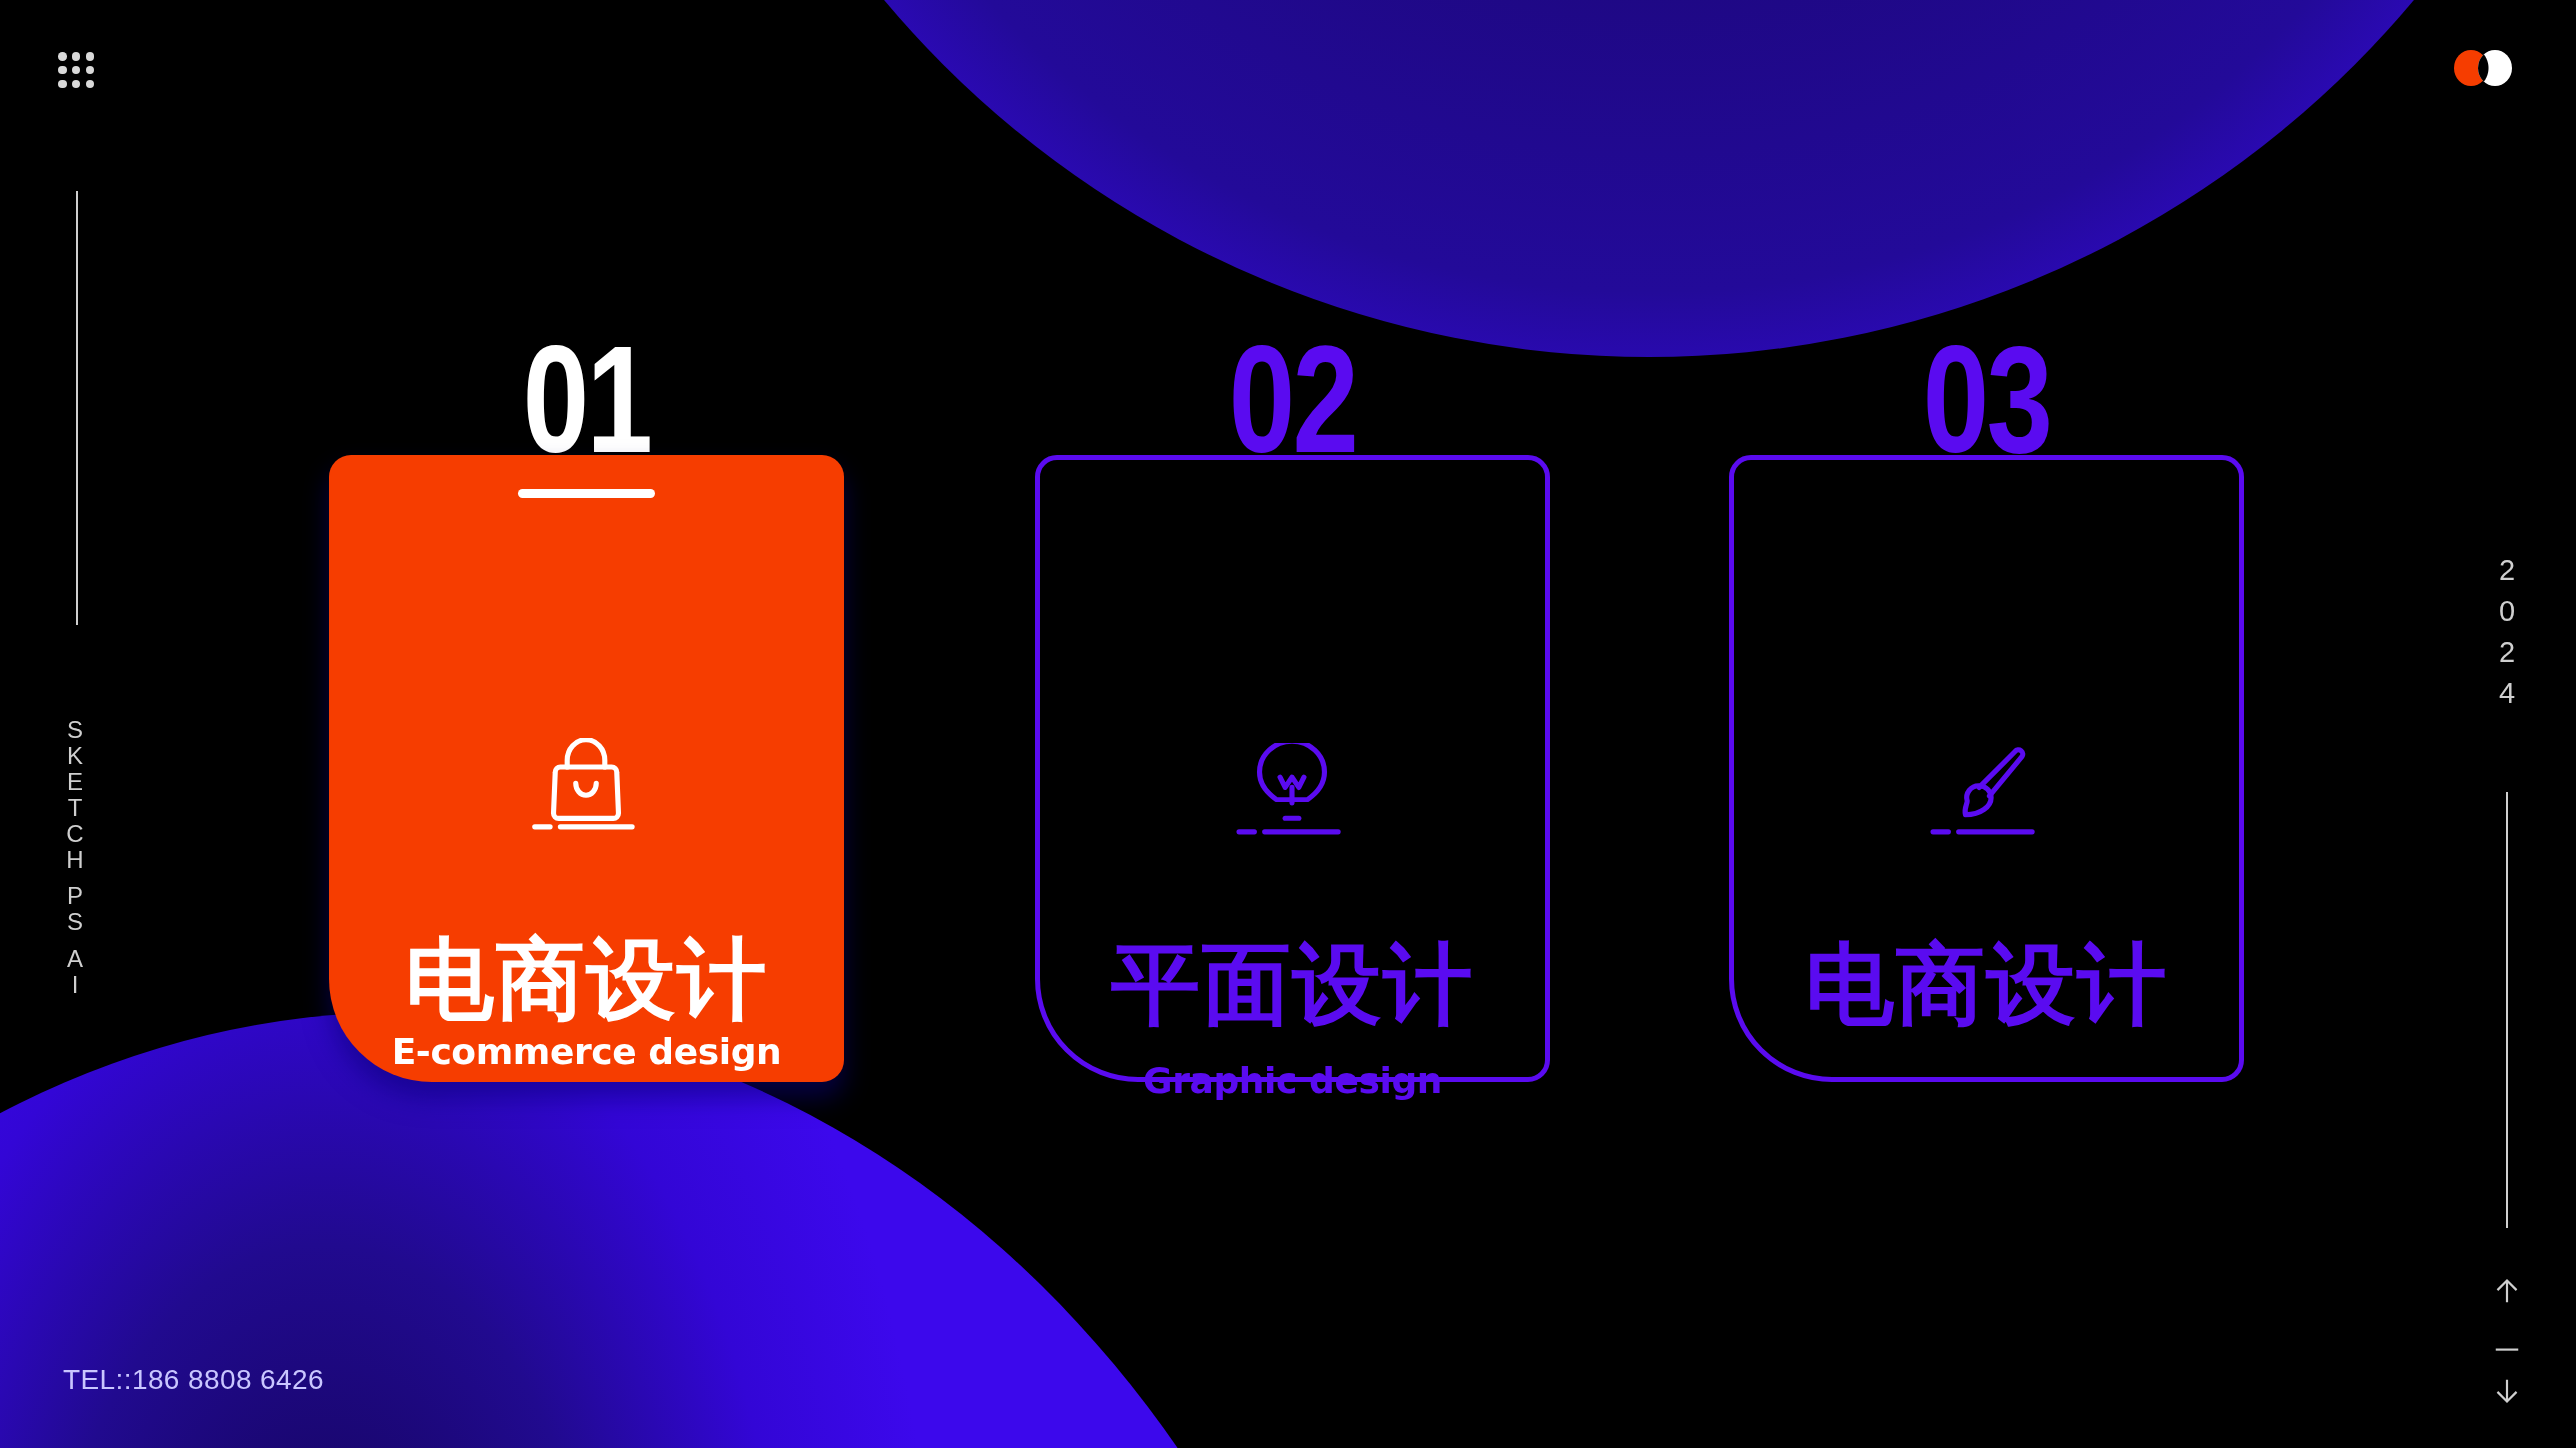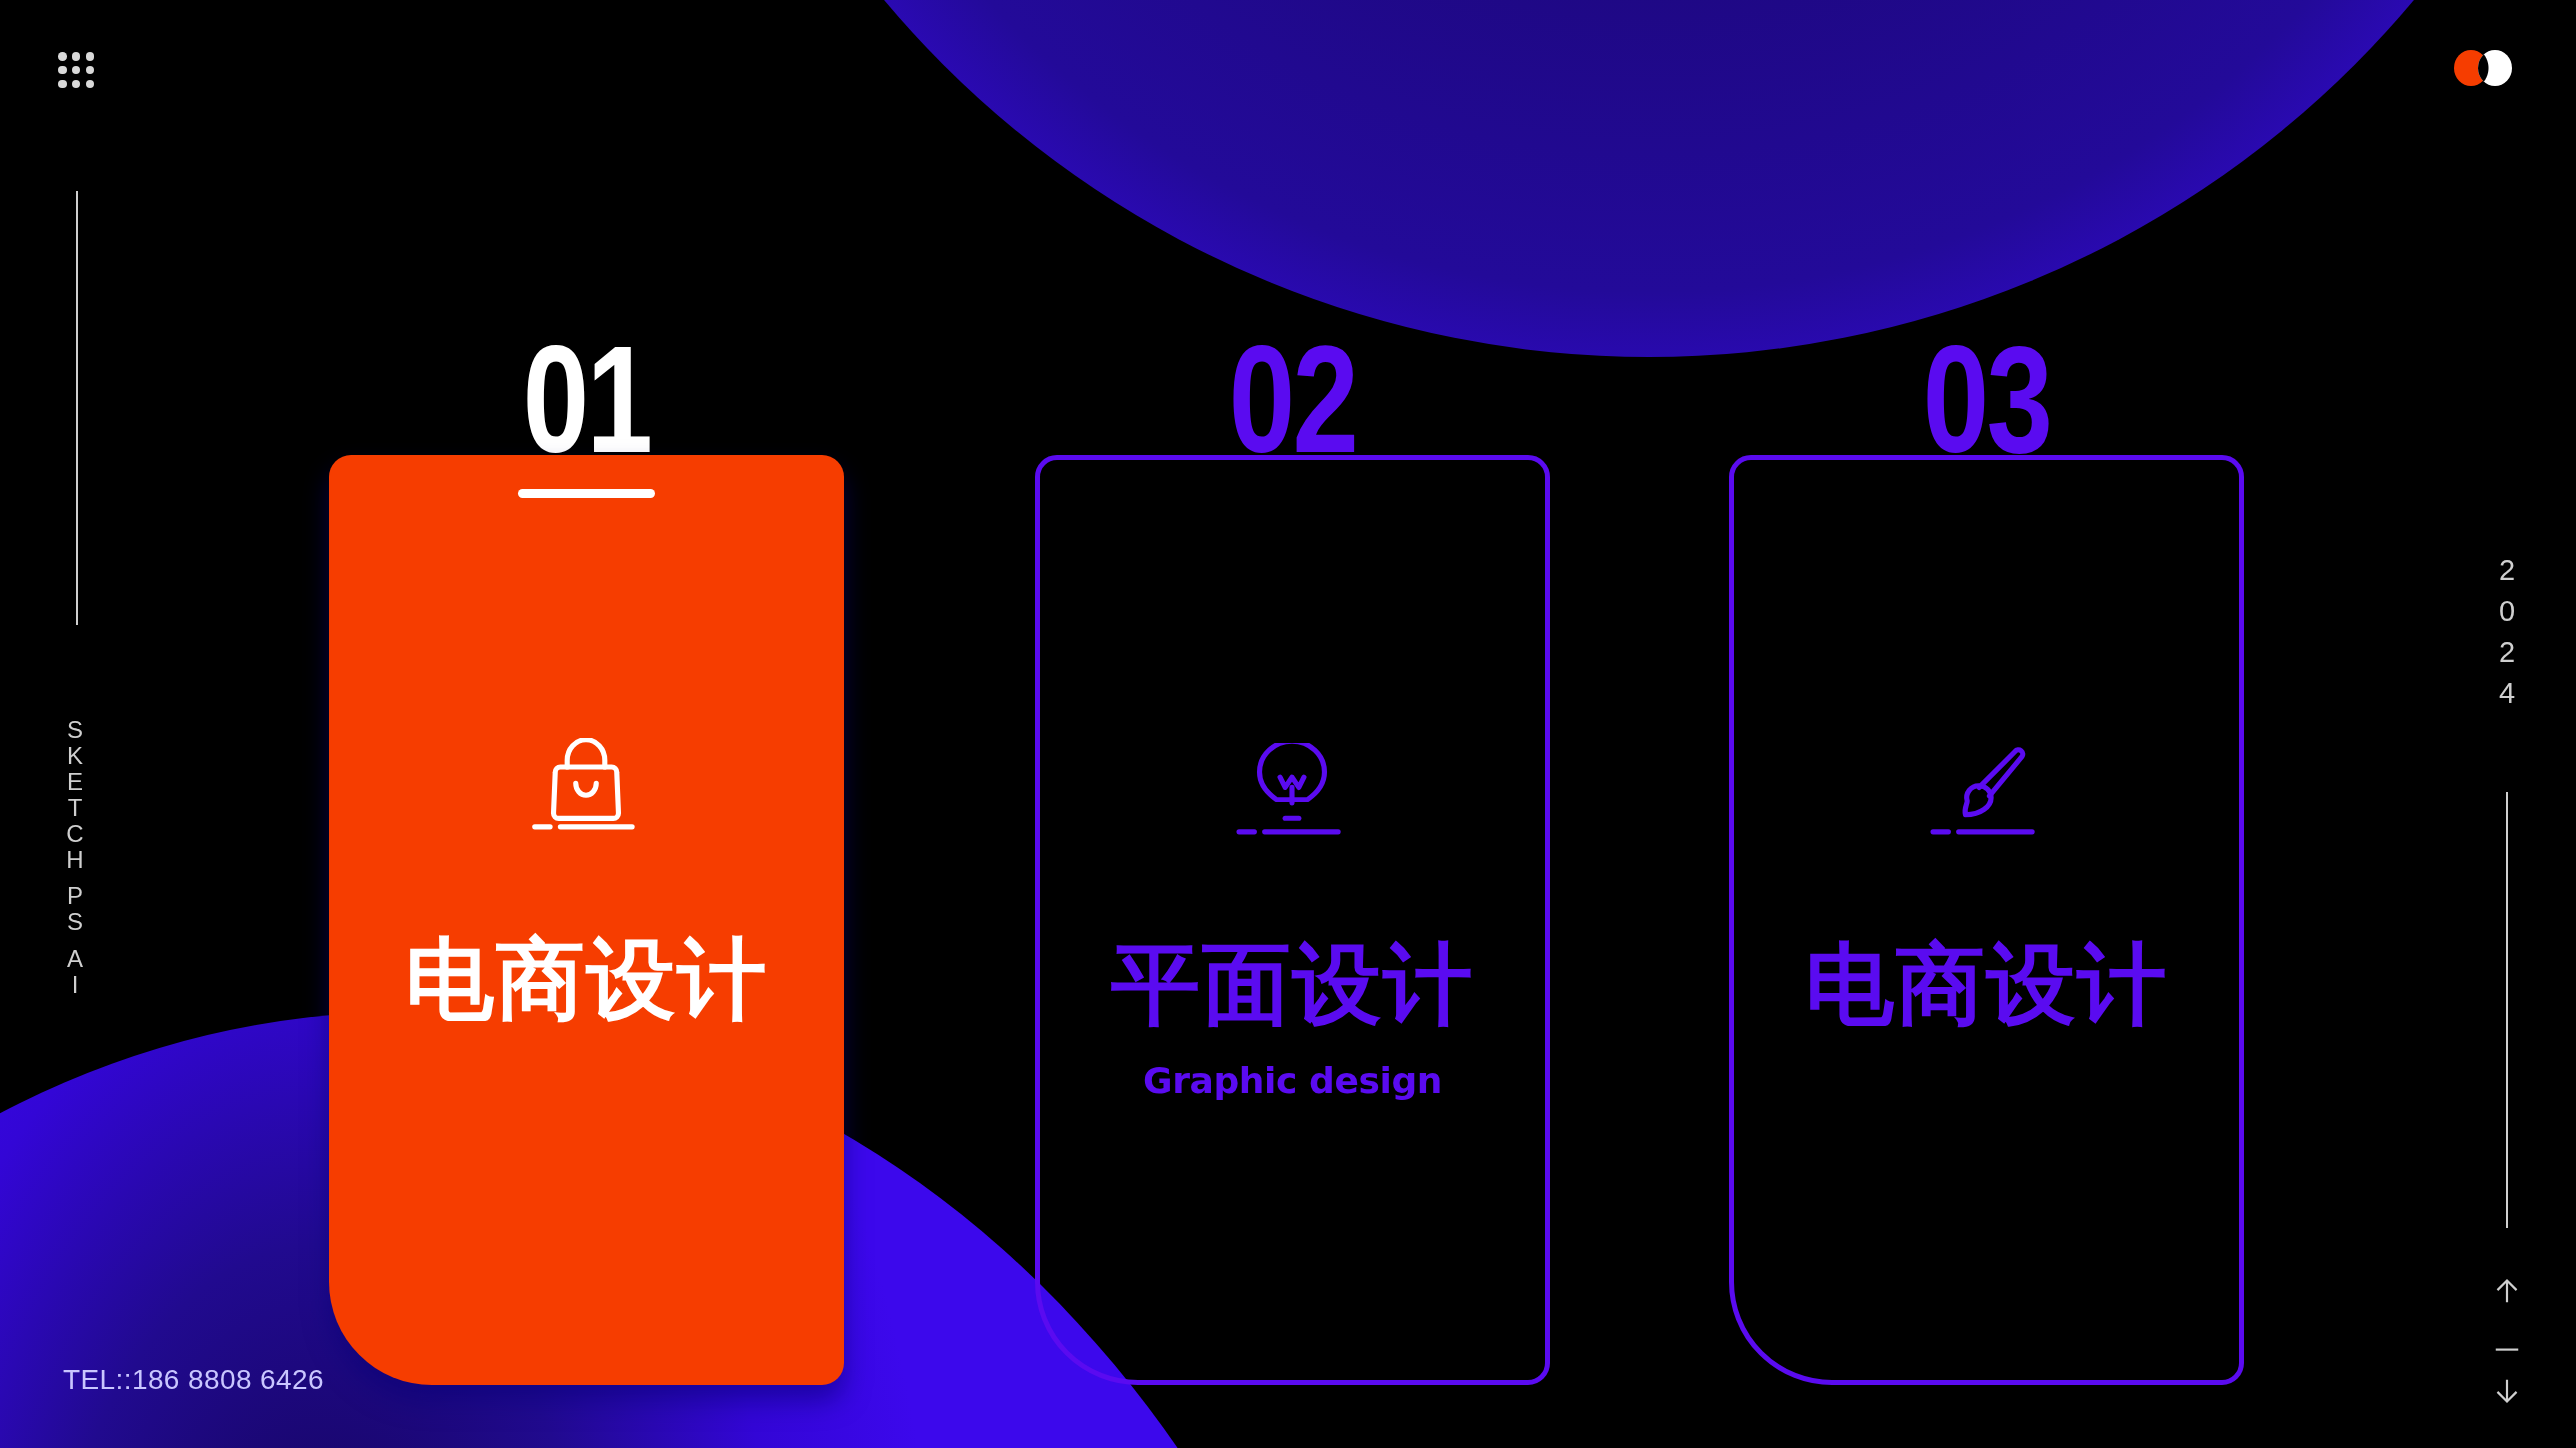--- a/index.html
+++ b/index.html
@@ -27,21 +27,21 @@
   .vtext { position: absolute; color: #cfcfcf; font-size: 24px; line-height: 26px;
     text-align: center; width: 34px; font-weight: 300; letter-spacing: 0; }
   .tel { position: absolute; left: 63px; top: 1364px; color: #c9c6ff; font-size: 28px; font-weight: 300; letter-spacing: 0.4px; }
   .year { position: absolute; left: 2490px; top: 550px; width: 34px; color: #cfcfcf; font-size: 29px;
     line-height: 41px; text-align: center; font-weight: 300; }
   .nav { position: absolute; left: 2490px; width: 34px; text-align: center; color: #cfcfcf; cursor: pointer; }
   .card-wrap { position: absolute; top: 326px; width: 515px; height: 859px; }
   .num { position: absolute; left: 0; right: 0; top: 0; text-align: center; font-weight: 700;
     font-size: 153px; line-height: 146px; letter-spacing: -3.4px;
     font-family: "Liberation Sans", sans-serif; transform: scaleX(0.78); transform-origin: center; }
-  .card { position: absolute; left: 0; top: 129px; width: 515px; height: 930px; box-sizing: border-box;
+  .card { position: absolute; left: 0; top: 129px; width: 515px; height: 627px; box-sizing: border-box;
     border-radius: 22px 22px 22px 103px; }
   .card.active { background: #f63d00; box-shadow: 0 15.5px 26px rgba(10,0,120,0.55); }
   .card.outline { border: 5.2px solid #5a0bf0; background: transparent; padding-left: 32px; }
   .divider { position: absolute; left: 189px; top: 34px; width: 137px; height: 8.6px; border-radius: 5.2px; background: #fff; }
   .icon { position: absolute; left: 197px; top: 283px; width: 120px; height: 94px; }
   .title-cn { position: absolute; left: 0; right: 0; top: 477px; text-align: center; font-size: 89px;
     font-weight: 700; line-height: 94px; font-family: "DejaVu Sans", sans-serif; letter-spacing: 1.7px; }
   .title-en { position: absolute; left: 0; right: 0; top: 575px; text-align: center; font-size: 36px;
     font-weight: 700; line-height: 43px; font-family: "DejaVu Sans", sans-serif; letter-spacing: -0.4px; }
 </style>
@@ -119,20 +119,21 @@
     <div class="divider"></div>
     <svg class="icon" viewBox="0 0 140 110">
       <g fill="none" stroke="#fff" stroke-width="6" stroke-linecap="round" stroke-linejoin="round">
         <path d="M48 34 V26 a22 24 0 0 1 44 0 V34"></path>
         <path d="M40 34 H100 a6 6 0 0 1 6 6 L108 88 a6 6 0 0 1 -6 6 H38 a6 6 0 0 1 -6 -6 L34 40 a6 6 0 0 1 6 -6 Z"></path>
         <path d="M58 53 a12 14 0 0 0 24 0"></path>
         <path d="M10 104 H28 M40 104 H124"></path>
       </g>
     </svg>
     <div class="title-cn" style="color:#fff;">电商设计</div>
+    <div class="title-en" style="color:#fff;">E-commerce design</div>
   </div>
 </div>
 
 <div class="card-wrap" style="left:1035px;">
   <div class="num" style="color:#5a0bf0;">02</div>
   <div class="card outline">
     <svg class="icon" viewBox="0 0 140 110" style="left:192px;">
       <g fill="none" stroke="#5a0bf0" stroke-width="6" stroke-linecap="round" stroke-linejoin="round">
         <path d="M52 74 C38 64 32 52 32 40 a38 38 0 0 1 76 0 c0 12 -6 24 -20 34 Z" transform="translate(0,-4) scale(1,0.95)"></path>
         <path d="M56 40 L62 52 L70 40 L78 52 L84 40 M70 52 V70"></path>

